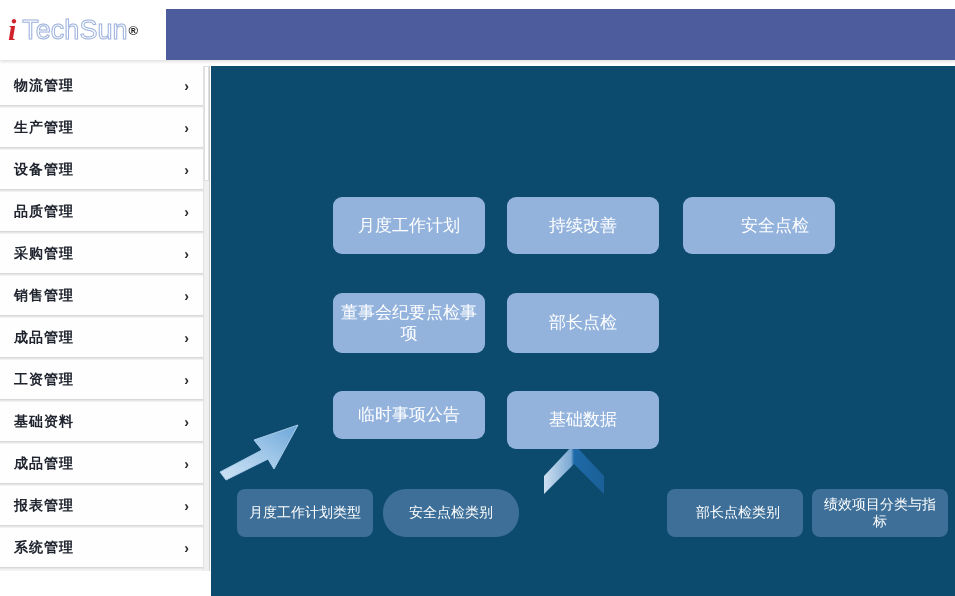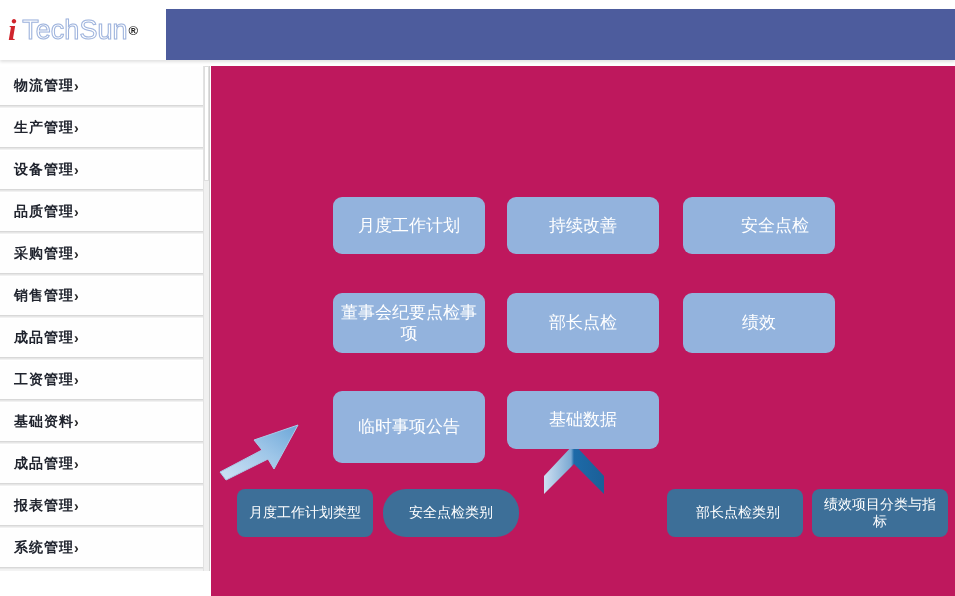--- a/index.html
+++ b/index.html
@@ -82,20 +82,21 @@
   }
   .menu-item {
     position: relative;
     height: 40px;
     margin-bottom: 2px;
     background: #fefefe;
     border-top: 1px solid #ffffff;
     border-bottom: 1px solid #d8d8d8;
     display: flex;
     align-items: center;
+    justify-content: space-between;
     padding: 0 14px 0 14px;
     cursor: pointer;
     box-shadow: 0 1px 1px rgba(0,0,0,0.05);
   }
   .menu-label {
     font-size: 14px;
     font-weight: bold;
     color: #20242e;
     font-family: "DejaVu Sans", "Liberation Sans", sans-serif;
     letter-spacing: 1px;
@@ -127,21 +128,21 @@
     border: 1px solid #dedede;
   }
 
   
   .canvas {
     position: absolute;
     left: 211px;
     top: 66px;
     width: 744px;
     height: 530px;
-    background: #be185d;
+    background: #0c4a6e;
   }
 
   .node {
     position: absolute;
     display: flex;
     align-items: center;
     justify-content: center;
     text-align: center;
     color: #ffffff;
     font-family: "DejaVu Sans", "Liberation Sans", sans-serif;
@@ -255,21 +256,20 @@
         </linearGradient>
       </defs>
       <polygon points="88,5 44,20 52,30 10,52 16,60 58,39 64,49" fill="url(#ptrGrad)" stroke="#a8cbe9" stroke-width="1"></polygon>
     </svg>
 
   <div class="node light" style="left: 122px; top: 131px; width: 152px; height: 57px;">月度工作计划</div>
       <div class="node light" style="left: 296px; top: 131px; width: 152px; height: 57px;">持续改善</div>
       <div class="node light" style="left: 472px; top: 131px; width: 152px; height: 57px; padding-left: 38px;">安全点检</div>
       <div class="node light" style="left: 122px; top: 227px; width: 152px; height: 60px;">董事会纪要点检事项</div>
       <div class="node light" style="left: 296px; top: 227px; width: 152px; height: 60px;">部长点检</div>
-      <div class="node light" style="left: 472px; top: 227px; width: 152px; height: 60px;">绩效</div>
-      <div class="node light" style="left: 122px; top: 325px; width: 152px; height: 72px; text-align: right;">临时事项公告</div>
+      <div class="node light" style="left: 122px; top: 325px; width: 152px; height: 48px; text-align: right;">临时事项公告</div>
       <div class="node light" style="left: 296px; top: 325px; width: 152px; height: 58px;">基础数据</div>
       <div class="node dark" style="left: 26px; top: 423px; width: 136px; height: 48px;">月度工作计划类型</div>
       <div class="node dark" style="left: 172px; top: 423px; width: 136px; height: 48px; border-radius: 23px;">安全点检类别</div>
       <div class="node dark" style="left: 456px; top: 423px; width: 136px; height: 48px; padding-left: 12px;">部长点检类别</div>
       <div class="node dark" style="left: 601px; top: 423px; width: 136px; height: 48px;">绩效项目分类与指标</div>
     </div>
 </div>
 
 </body></html>

